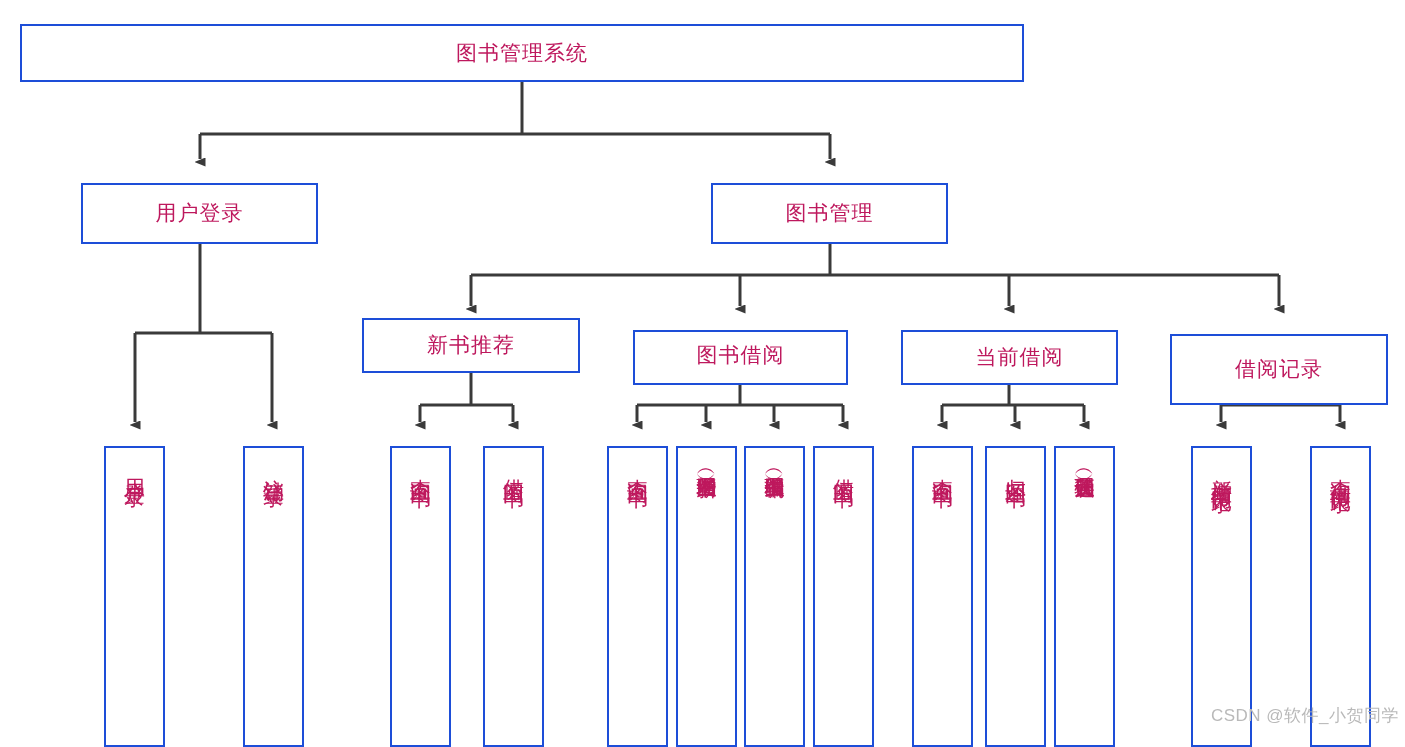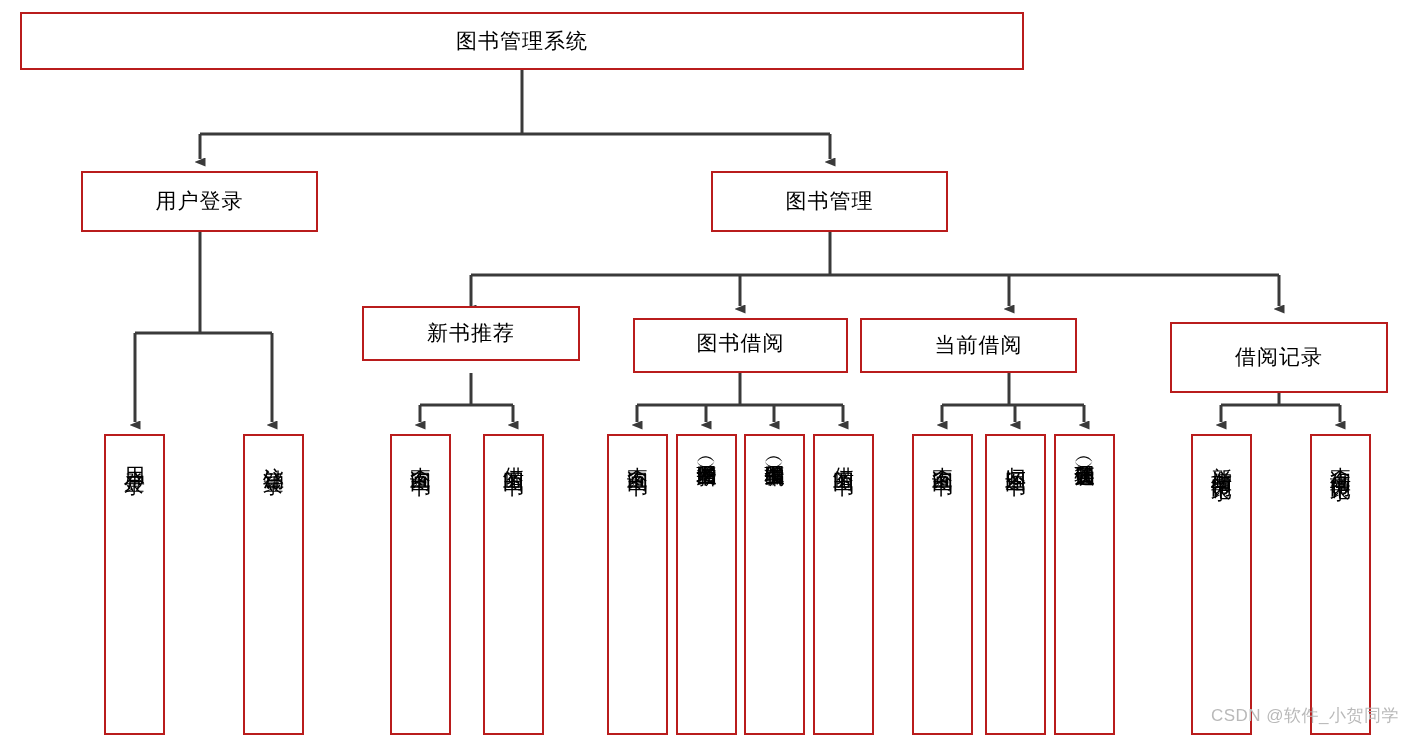--- a/index.html
+++ b/index.html
@@ -22,25 +22,26 @@
     left: 0;
     top: 0;
     width: 1405px;
     height: 747px;
     pointer-events: none;
   }
   .node {
     position: absolute;
     box-sizing: border-box;
     background: #ffffff;
-    border: 2px solid #b91c1c;
+    border: 2px solid #1d4ed8;
     display: flex;
     align-items: center;
     justify-content: center;
-    color: #000000;
+    color: #be185d;
+    margin-top: 12px;
   }
   .node .label {
     display: block;
     text-align: center;
     line-height: 1.15;
   }
   
   .node.h .label {
     font-size: 21px;
     letter-spacing: 1px;
@@ -137,21 +138,21 @@
   <div class="node h" id="node-l2-1" style="left: 711px; top: 171px; width: 237px; height: 61px;">
     <span class="label">图书管理</span>
   </div>
 
   <div class="node h" id="node-l3-0" style="left: 362px; top: 306px; width: 218px; height: 55px;">
     <span class="label">新书推荐</span>
   </div>
   <div class="node h" id="node-l3-1" style="left: 633px; top: 318px; width: 215px; height: 55px; font-family: Liberation Mono, monospace;">
     <span class="label">图书借阅</span>
   </div>
-  <div class="node h" id="node-l3-2" style="left: 860px; top: 318px; width: 217px; height: 55px; padding-left: 20px;">
+  <div class="node h" id="node-l3-2" style="left: 901px; top: 318px; width: 217px; height: 55px; padding-left: 20px;">
     <span class="label">当前借阅</span>
   </div>
   <div class="node h" id="node-l3-3" style="left: 1170px; top: 322px; width: 218px; height: 71px;">
     <span class="label">借阅记录</span>
   </div>
 
   <div class="node v" id="node-leaf-0" style="left: 104px; top: 434px; width: 61px; height: 301px;">
     <span class="label">用户登录</span>
   </div>
   <div class="node v" id="node-leaf-1" style="left: 243px; top: 434px; width: 61px; height: 301px;">

